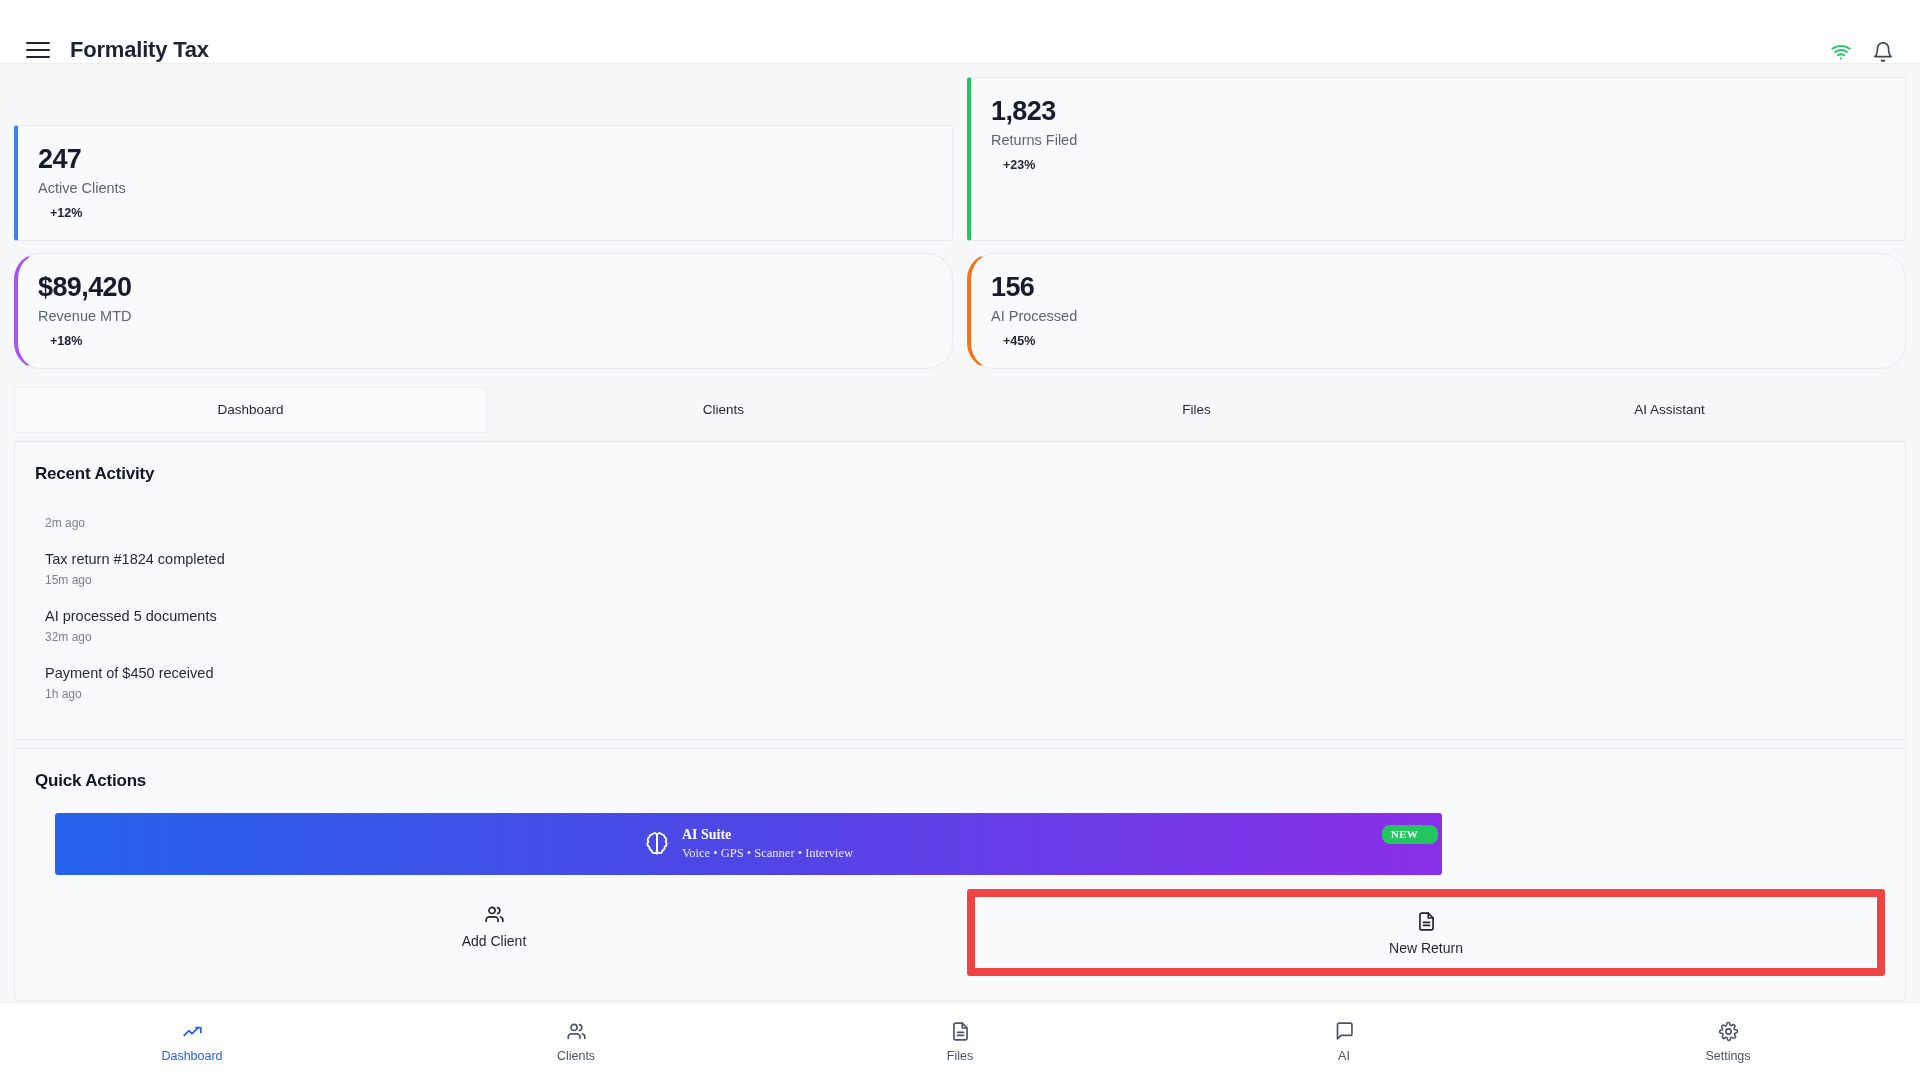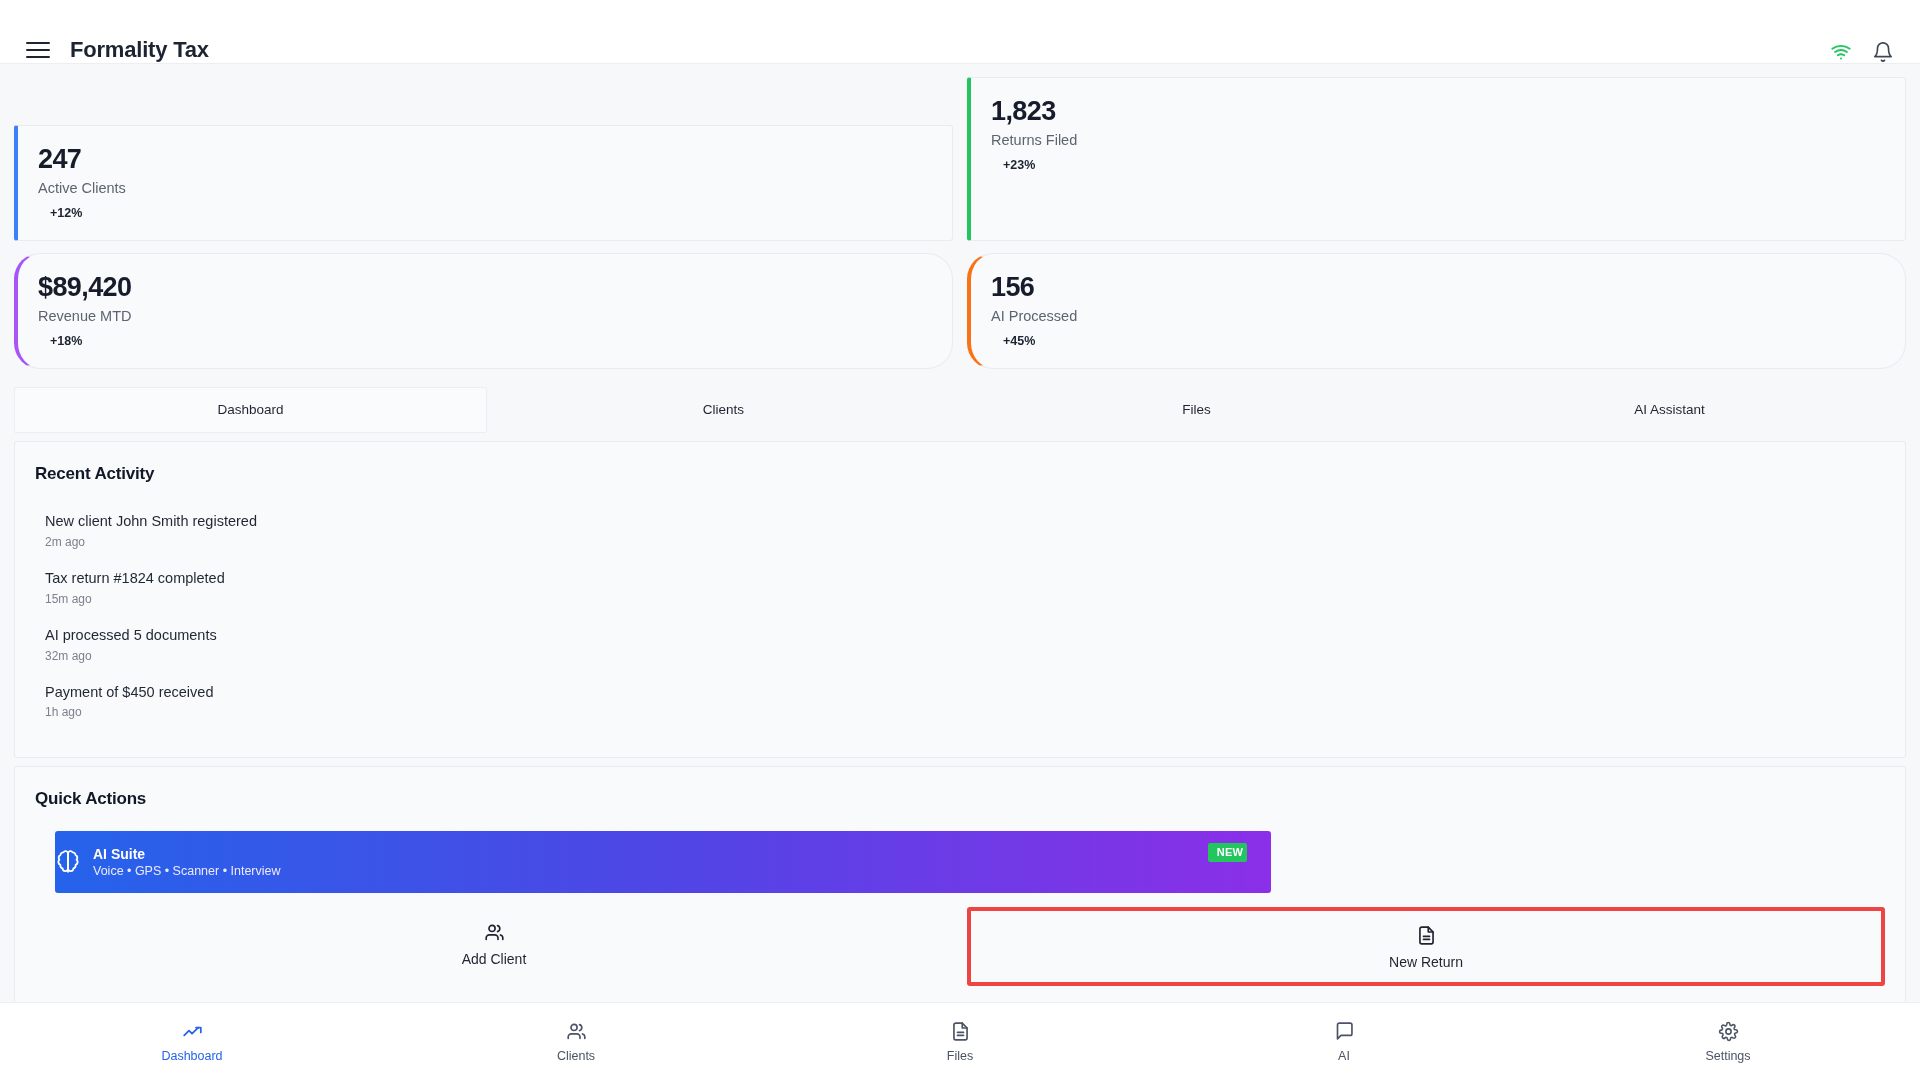--- a/index.html
+++ b/index.html
@@ -110,64 +110,66 @@
     line-height: 1.3;
   }
   .activity-time {
     font-size: 12px; color: #7b818d;
     margin-top: 4px;
   }
 
   
   .ai-banner {
     margin: 9px 0 0 20px;
-    width: 1216px;
+    width: 1387px;
     height: 62px;
     background: linear-gradient(90deg, #2563eb 0%, #4f46e5 50%, #8b2fe8 100%);
     border-radius: 3px;
     display: flex;
     align-items: center;
+    justify-content: center;
     position: relative;
     cursor: pointer;
+    font-family: Liberation Serif, serif;
   }
   .ai-banner-inner { display: flex; align-items: center; gap: 12px; }
   .ai-banner-title {
     font-size: 14px; font-weight: bold; color: #ffffff;
     line-height: 1.35;
   }
   .ai-banner-sub {
     font-size: 12.5px; color: #eceafd; line-height: 1.35;
   }
   .new-badge {
-    position: absolute; right: 24px; top: 12px;
+    position: absolute; right: 4px; top: 12px;
     background: #22c55e; color: #ffffff;
     font-size: 11px; font-weight: bold;
-    padding: 3px 4px 4px 9px;
-    border-radius: 2px;
+    padding: 3px 20px 4px 9px;
+    border-radius: 8px;
     letter-spacing: 0.2px;
   }
 
   
   .qa-row {
     display: grid;
     grid-template-columns: 1fr 1fr;
     gap: 14px;
     margin-top: 14px;
   }
   .qa-btn {
     background: transparent;
     border: 1px solid transparent;
     border-radius: 3px;
     padding: 14px 0 12px 0;
     display: flex; flex-direction: column;
     align-items: center; gap: 8px;
     cursor: pointer;
     font-family: inherit;
   }
-  .qa-btn.focused { border: 4px solid #ef4444; }
+  .qa-btn.focused { border: 8px solid #ef4444; }
   .qa-label { font-size: 14px; color: #1f2430; }
 
   
   .bottom-nav {
     position: absolute; left: 0; bottom: 0;
     width: 1920px; height: 78px;
     background: #ffffff;
     border-top: 1px solid #eceef2;
     display: grid;
     grid-template-columns: repeat(5, 1fr);
@@ -244,21 +246,20 @@
   <div class="tab active">Dashboard</div>
   <div class="tab">Clients</div>
   <div class="tab">Files</div>
   <div class="tab">AI Assistant</div>
 </div>
 
 <div class="panel">
   <div class="panel-title">Recent Activity</div>
 
   <div class="activity-item">
-    <div class="activity-text">New client John Smith registered</div>
     <div class="activity-time">2m ago</div>
   </div>
   <div class="activity-item">
     <div class="activity-text">Tax return #1824 completed</div>
     <div class="activity-time">15m ago</div>
   </div>
   <div class="activity-item">
     <div class="activity-text">AI processed 5 documents</div>
     <div class="activity-time">32m ago</div>
   </div>

